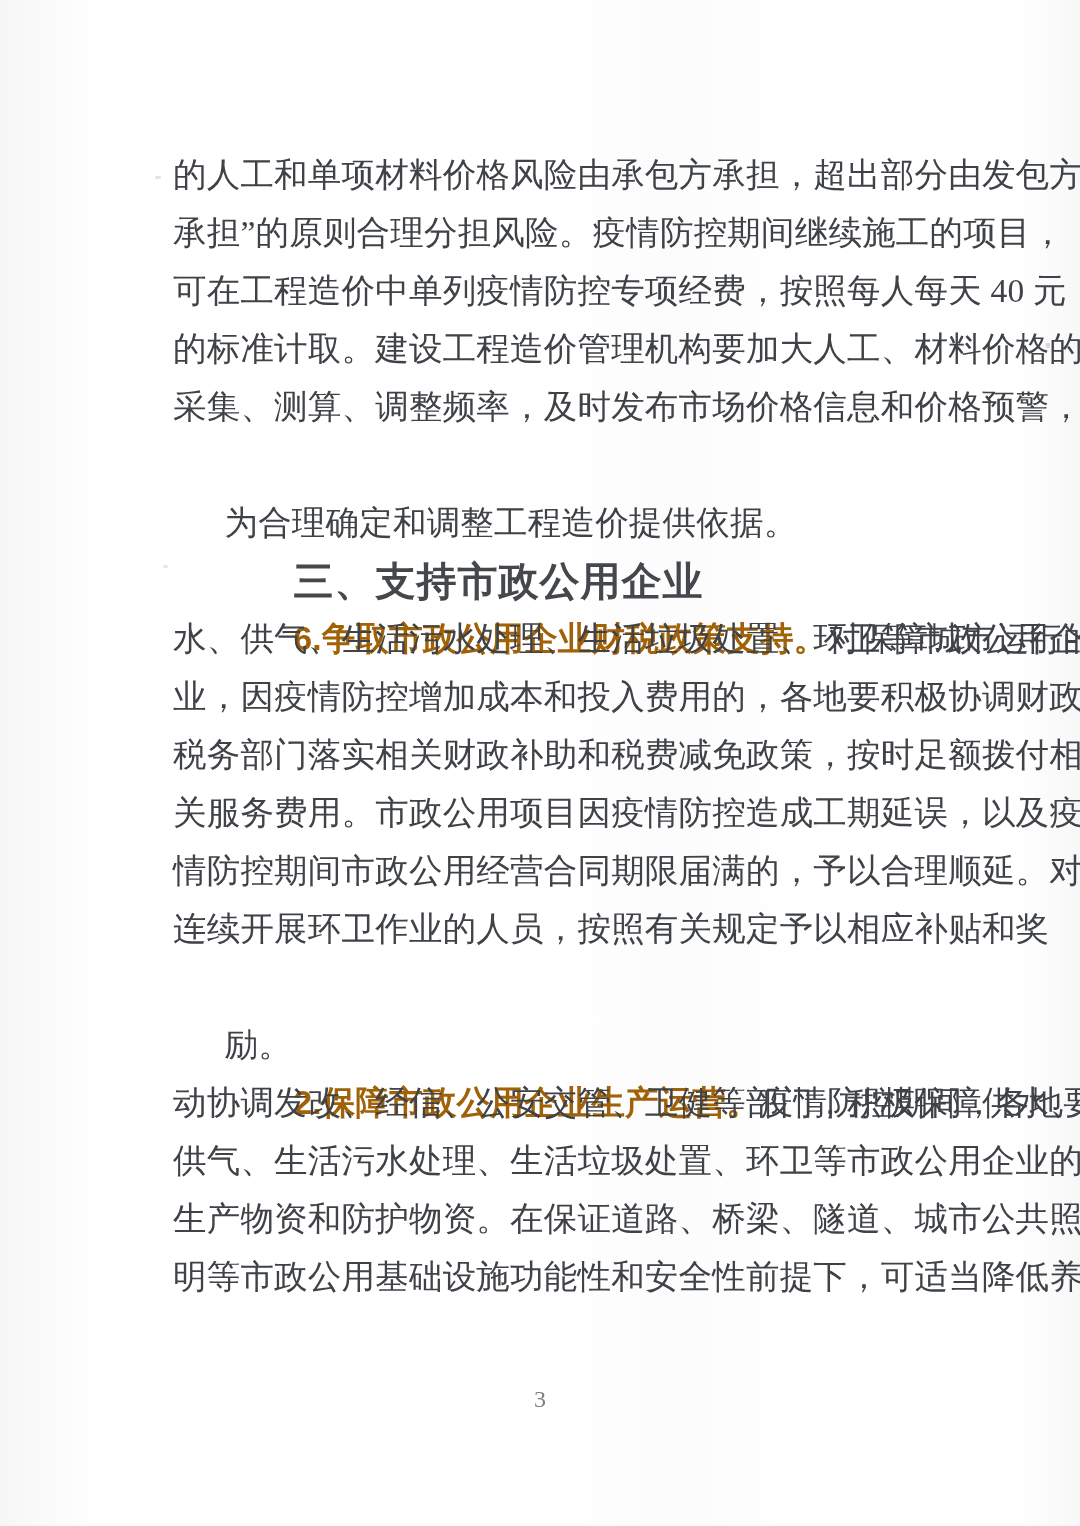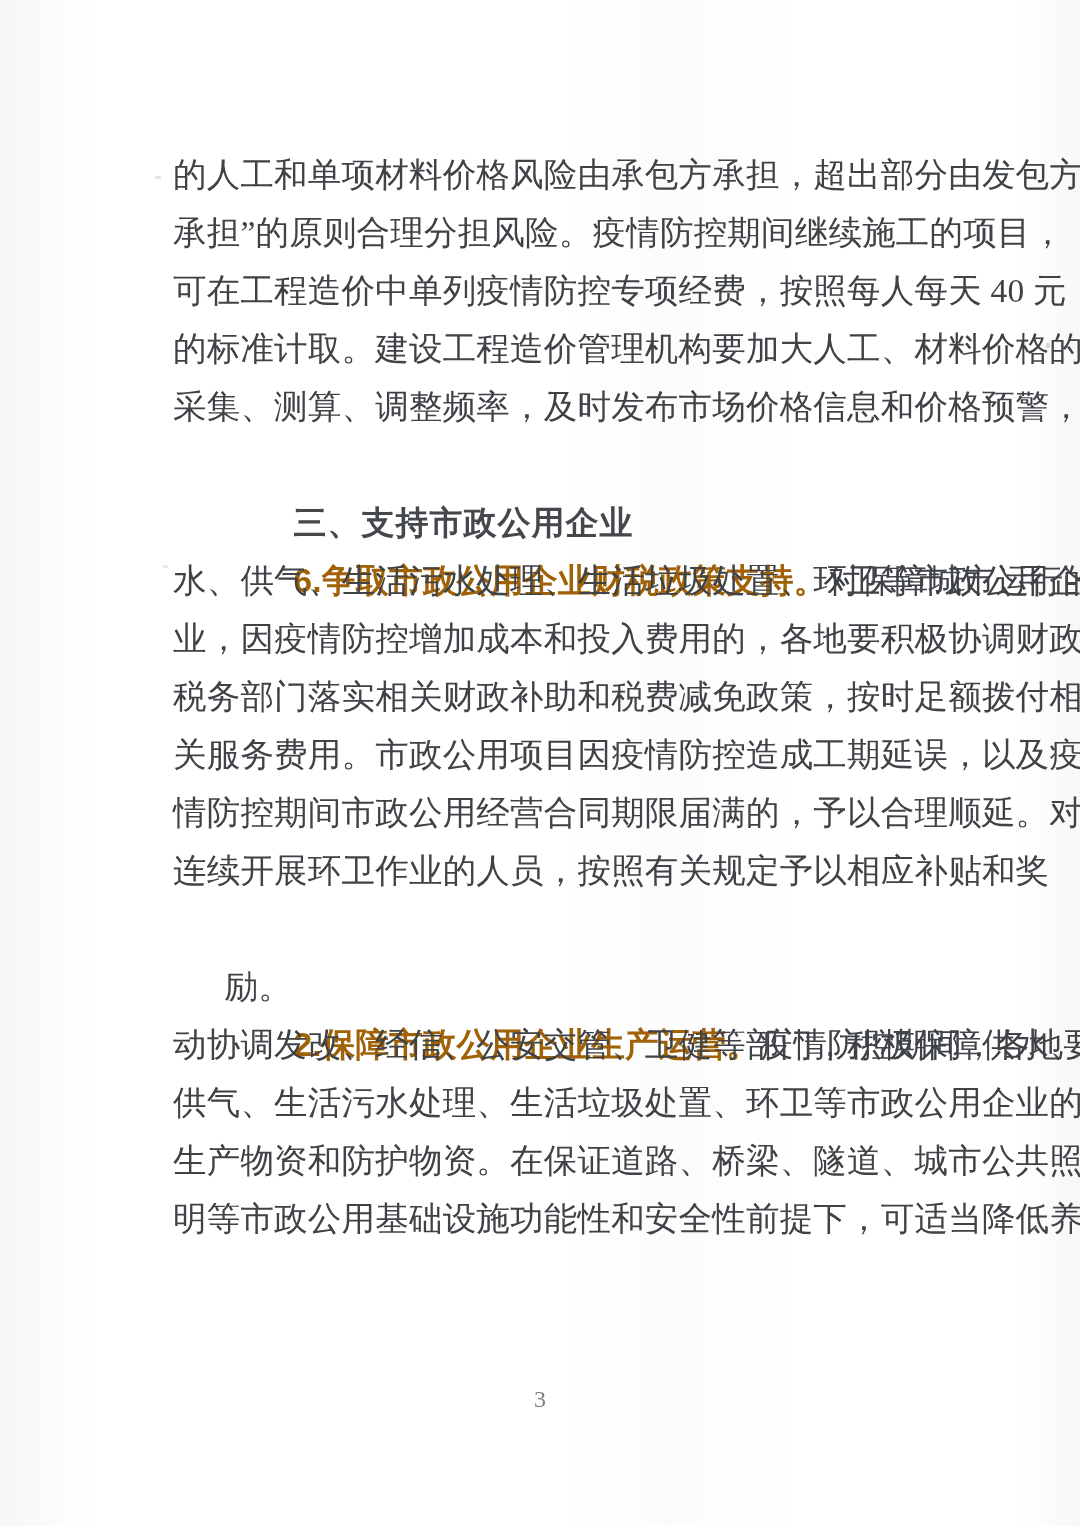--- a/index.html
+++ b/index.html
@@ -64,21 +64,21 @@
 
   .bold {
     font-weight: bold;
     font-family: "Liberation Sans", "DejaVu Sans", sans-serif;
     color: #a16207;
   }
 
   .heading {
     font-weight: bold;
     font-family: "Liberation Sans", "DejaVu Sans", sans-serif;
-    font-size: 33px;
+    font-size: 40px;
     color: #44474b;
     letter-spacing: 1px;
   }
 
   .indent2 { padding-left: 69px; }
 
   .page-number {
     position: absolute;
     left: 0;
     right: 0;
@@ -129,20 +129,23 @@
     </div>
 
     <div class="ln j">
       <span style="display: flex; width: 100%; justify-content: space-between;"><span>的</span><span>标</span><span>准</span><span>计</span><span>取</span><span>。</span><span>建</span><span>设</span><span>工</span><span>程</span><span>造</span><span>价</span><span>管</span><span>理</span><span>机</span><span>构</span><span>要</span><span>加</span><span>大</span><span>人</span><span>工</span><span>、</span><span>材</span><span>料</span><span>价</span><span>格</span><span>的</span></span>
     </div>
 
     <div class="ln j">
       <span style="display: flex; width: 100%; justify-content: space-between;"><span>采</span><span>集</span><span>、</span><span>测</span><span>算</span><span>、</span><span>调</span><span>整</span><span>频</span><span>率</span><span>，</span><span>及</span><span>时</span><span>发</span><span>布</span><span>市</span><span>场</span><span>价</span><span>格</span><span>信</span><span>息</span><span>和</span><span>价</span><span>格</span><span>预</span><span>警</span><span>，</span></span>
     </div>
 
+    <div class="ln left">
+      <span>为合理确定和调整工程造价提供依据。</span>
+    </div>
 
     <div class="ln left indent2">
       <span class="heading">三、支持市政公用企业</span>
     </div>
 
     <div class="ln left indent2">
       <span class="bold">6.争取市政公用企业财税政策支持。</span><span>对保障城市运行的供</span>
     </div>
 
     <div class="ln j">

